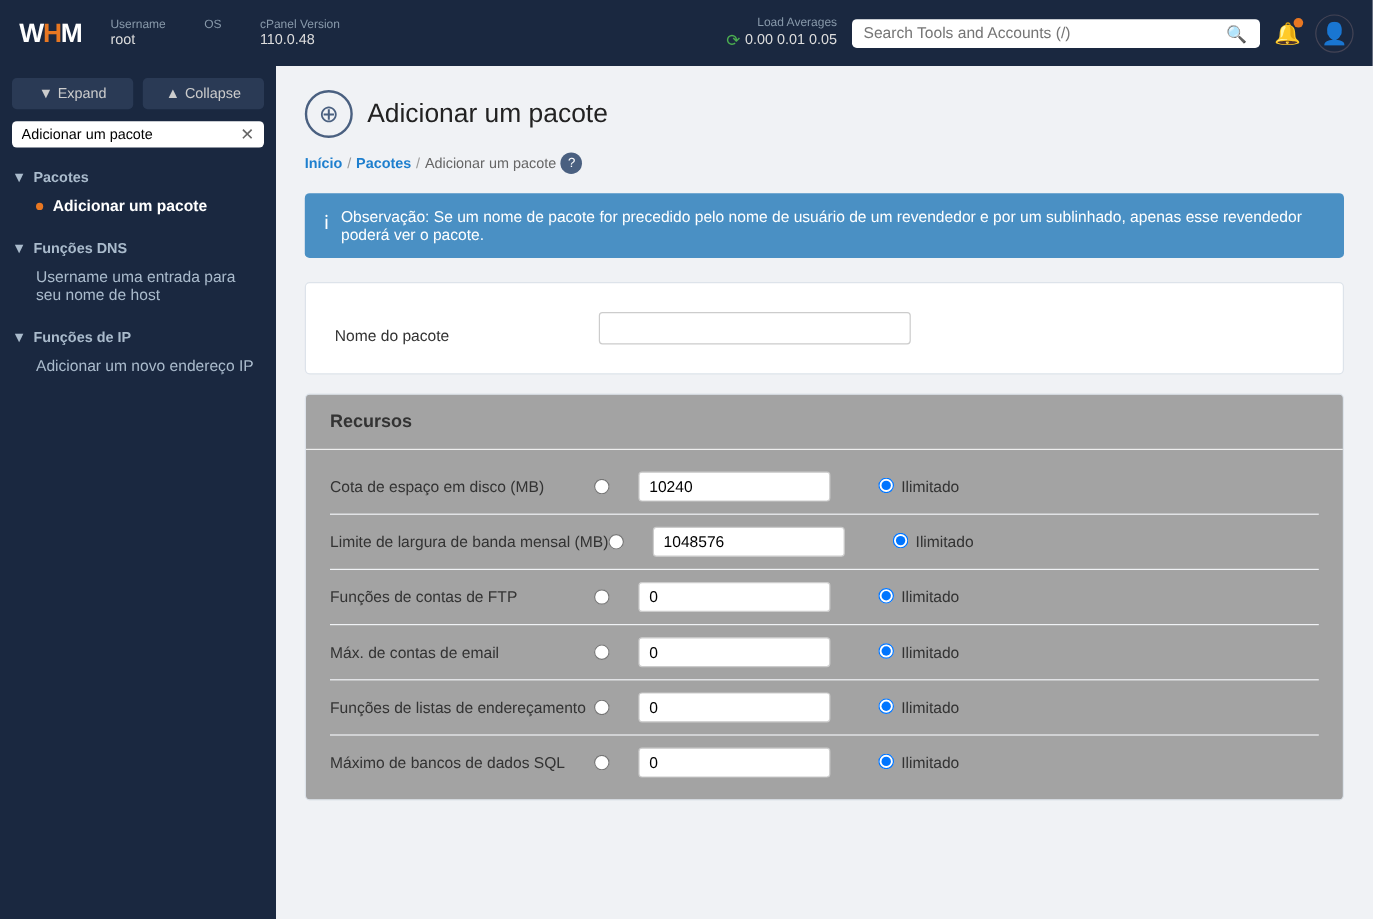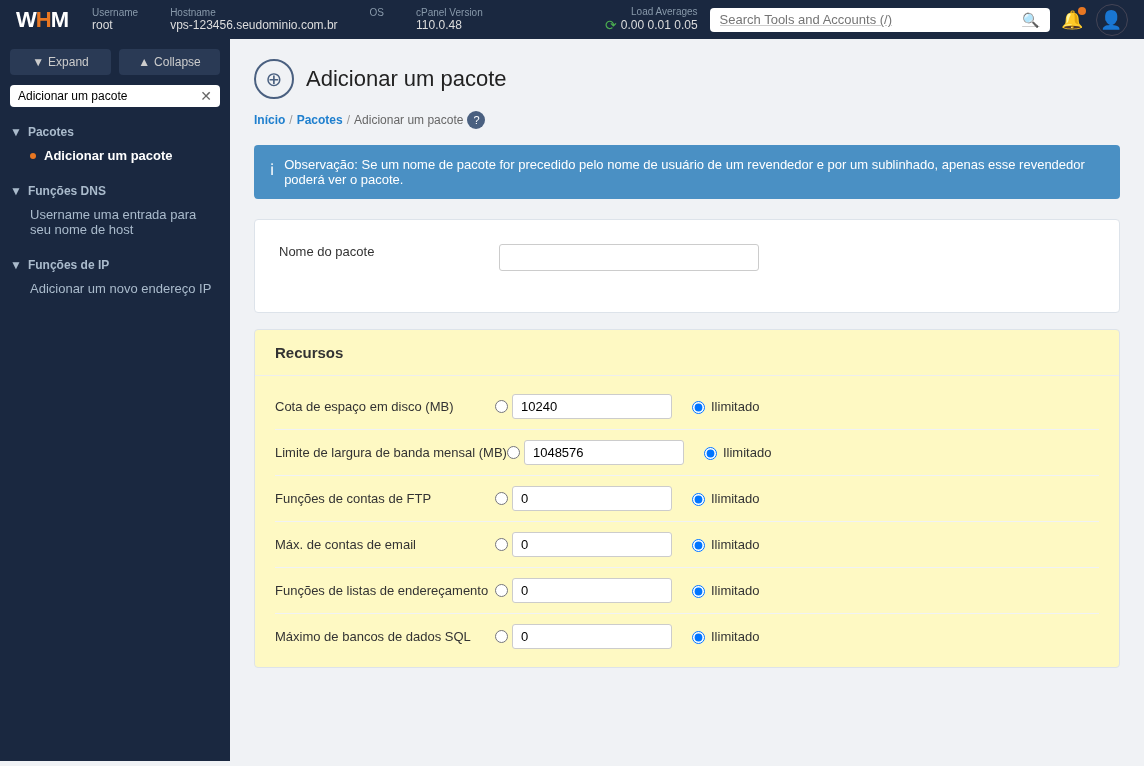--- a/index.html
+++ b/index.html
@@ -5,21 +5,21 @@
     * { box-sizing: border-box; margin: 0; padding: 0; }
     body { font-family: -apple-system, BlinkMacSystemFont, 'Segoe UI', sans-serif; font-size: 13px; background: #f0f2f5; color: #333; }
 
     
     .top-bar {
       background: #1a2840;
       color: #ccc;
       display: flex;
       align-items: center;
       padding: 0 16px;
-      height: 39px;
+      height: 55px;
       font-size: 11px;
     }
     .top-bar .logo {
       margin-right: 24px;
     }
     .top-bar .logo span {
       font-size: 22px;
       font-weight: 900;
       color: #fff;
       letter-spacing: -1px;
@@ -27,37 +27,36 @@
     .top-bar .logo span em {
       color: #e87722;
       font-style: normal;
     }
     .top-bar .server-info {
       display: flex;
       gap: 32px;
       flex: 1;
     }
     .server-info-item { display: flex; flex-direction: column; }
-    .server-info-item .label { color: #8899aa; font-size: 10px; }
+    .server-info-item .label { color: #8899aa; font-size: 10px; text-align: center; }
     .server-info-item .value { color: #ddd; font-size: 12px; }
     .top-bar-right {
       display: flex;
       align-items: center;
       gap: 12px;
       margin-left: auto;
     }
     .search-bar {
       display: flex;
       align-items: center;
       background: #fff;
       border-radius: 4px;
       padding: 4px 10px;
       width: 340px;
       gap: 6px;
-      text-decoration: underline;
     }
     .search-bar input {
       border: none;
       outline: none;
       font-size: 13px;
       flex: 1;
       background: transparent;
       color: #333;
     }
     .search-icon-btn {
@@ -273,41 +272,41 @@
     
     .form-card {
       background: #fff;
       border: 1px solid #dde3ea;
       border-radius: 4px;
       padding: 24px;
       margin-bottom: 16px;
     }
     .form-row {
       display: flex;
-      align-items: flex-start;
-      margin-bottom: 17px;
+      align-items: flex-end;
+      margin-bottom: 0;
     }
     .form-label {
       min-width: 220px;
       font-size: 13px;
       font-weight: 500;
       color: #333;
     }
     .form-input {
       border: 1px solid #ccc;
       border-radius: 3px;
       padding: 5px 8px;
       font-size: 13px;
       width: 260px;
       outline: none;
     }
 
     
     .resources-card {
-      background: #fef9c3;
+      background: #a3a3a3;
       border: 1px solid #dde3ea;
       border-radius: 4px;
       padding: 0;
       margin-bottom: 28px;
     }
     .resources-header {
       padding: 14px 20px;
       font-size: 15px;
       font-weight: 600;
       color: #333;
@@ -324,59 +323,55 @@
     }
     .resource-row:last-child { border-bottom: none; }
     .resource-label {
       min-width: 220px;
       font-size: 13px;
       color: #333;
     }
     .resource-controls {
       display: flex;
       align-items: center;
-      gap: 4px;
+      gap: 24px;
       flex: 1;
     }
     .radio-group {
       display: flex;
       align-items: center;
       gap: 6px;
     }
     .radio-group input[type="radio"] { cursor: pointer; }
     .resource-input {
       border: 1px solid #ccc;
       border-radius: 3px;
       padding: 4px 8px;
       font-size: 13px;
       width: 160px;
       outline: none;
     }
     .unlimited-group {
       display: flex;
-      align-items: flex-end;
+      align-items: flex-start;
       gap: 6px;
       margin-left: 16px;
     }
   </style>
 </head>
 <body>
 
 <div class="top-bar">
   <div class="logo">
     <span>W<em>H</em>M</span>
   </div>
   <div class="server-info">
     <div class="server-info-item">
       <span class="label">Username</span>
       <span class="value">root</span>
-    </div>
-    <div class="server-info-item">
-      <span class="label">Hostname</span>
-      <span class="value">vps-123456.seudominio.com.br</span>
     </div>
     <div class="server-info-item">
       <span class="label">OS</span>
     </div>
     <div class="server-info-item">
       <span class="label">cPanel Version</span>
       <span class="value">110.0.48</span>
     </div>
   </div>
   <div class="top-bar-right">

